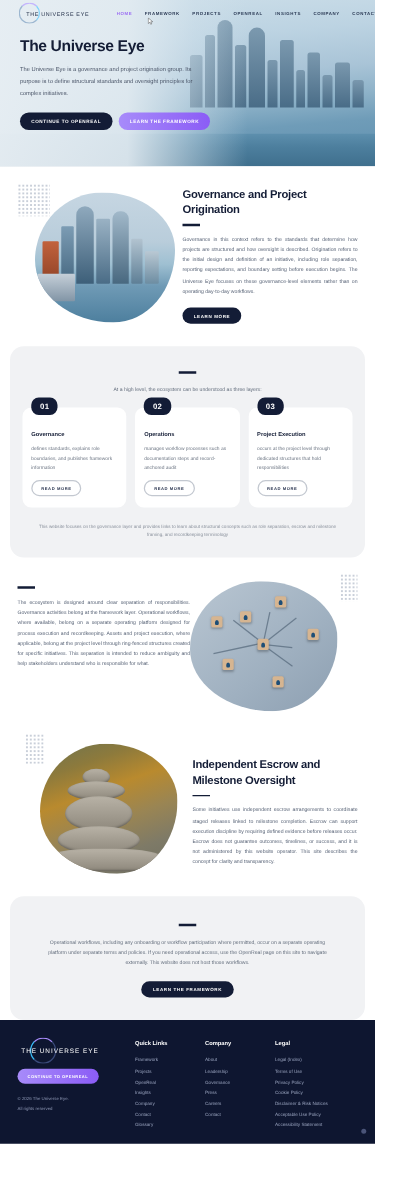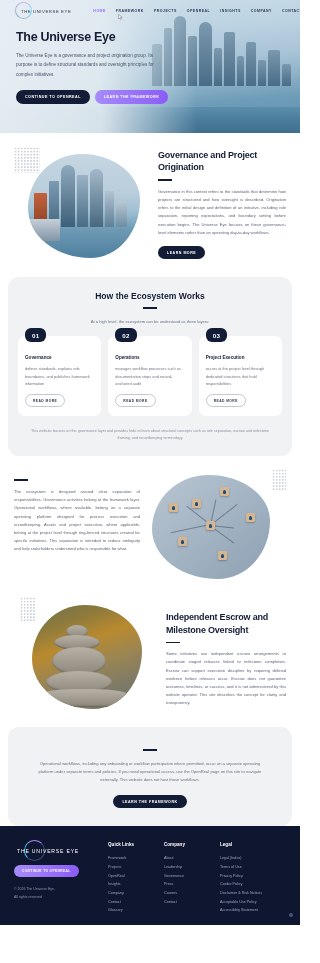--- a/index.html
+++ b/index.html
@@ -34,21 +34,21 @@
     border:0.7px solid #9db7d0;border-top-color:#c4b5fd;border-right-color:#7dd3fc;}
   .logo-text{position:relative;font-size:4.3px;letter-spacing:.55px;color:#1d2a44;font-weight:500;
     padding-left:11px;white-space:nowrap;}
   .nav-links{display:flex;gap:10px;margin-left:22px;align-items:center;}
   .nav-links a{font-size:3.5px;letter-spacing:.5px;color:#2b3a55;text-decoration:none;font-weight:600;}
   .nav-links a.active{color:#9b6ef3;}
   .cursor{position:absolute;left:118px;top:14px;width:5px;height:6px;}
 
   
   .sec{position:relative;padding:0 14px;}
-  .two-col{display:flex;align-items:center;gap:12px;}
+  .two-col{display:flex;align-items:center;gap:0;}
   .h2{font-size:9px;font-weight:700;letter-spacing:-.2px;line-height:1.35;color:#141d36;}
   .rule{width:14px;height:1.6px;background:#131c36;margin:6px 0 7px;}
   .body{font-size:4.1px;line-height:2.0;color:#5a6578;text-align:justify;}
   .pill{display:inline-block;background:#131c36;color:#fff;border-radius:9px;padding:4.5px 9px;
     font-size:3.6px;font-weight:700;letter-spacing:.5px;margin-top:9px;border:none;}
 
   .blob{border-radius:48% 52% 44% 56%/52% 44% 56% 48%;overflow:hidden;position:relative;}
   .dots{position:absolute;width:26px;height:26px;
     background-image:radial-gradient(#c9cfd9 .55px,transparent .6px);
     background-size:3.1px 3.1px;}
@@ -173,21 +173,20 @@
       <div class="h2">Governance and Project Origination</div>
       <div class="rule"></div>
       <div class="body">Governance in this context refers to the standards that determine how projects are structured and how oversight is described. Origination refers to the initial design and definition of an initiative, including role separation, reporting expectations, and boundary setting before execution begins. The Universe Eye focuses on these governance-level elements rather than on operating day-to-day workflows.</div>
       <button class="pill">LEARN MORE</button>
     </div>
   </div>
 </div>
 
 <div class="panel">
   <div class="center">
-    <div class="h2c">How the Ecosystem Works</div>
     <div class="rule-c"></div>
     <div class="lede">At a high level, the ecosystem can be understood as three layers:</div>
   </div>
   <div class="cards">
     <div class="card">
       <div class="badge">01</div>
       <h4>Governance</h4>
       <p>defines standards, explains role boundaries, and publishes framework information</p>
       <button class="ghost">READ MORE</button>
     </div>

